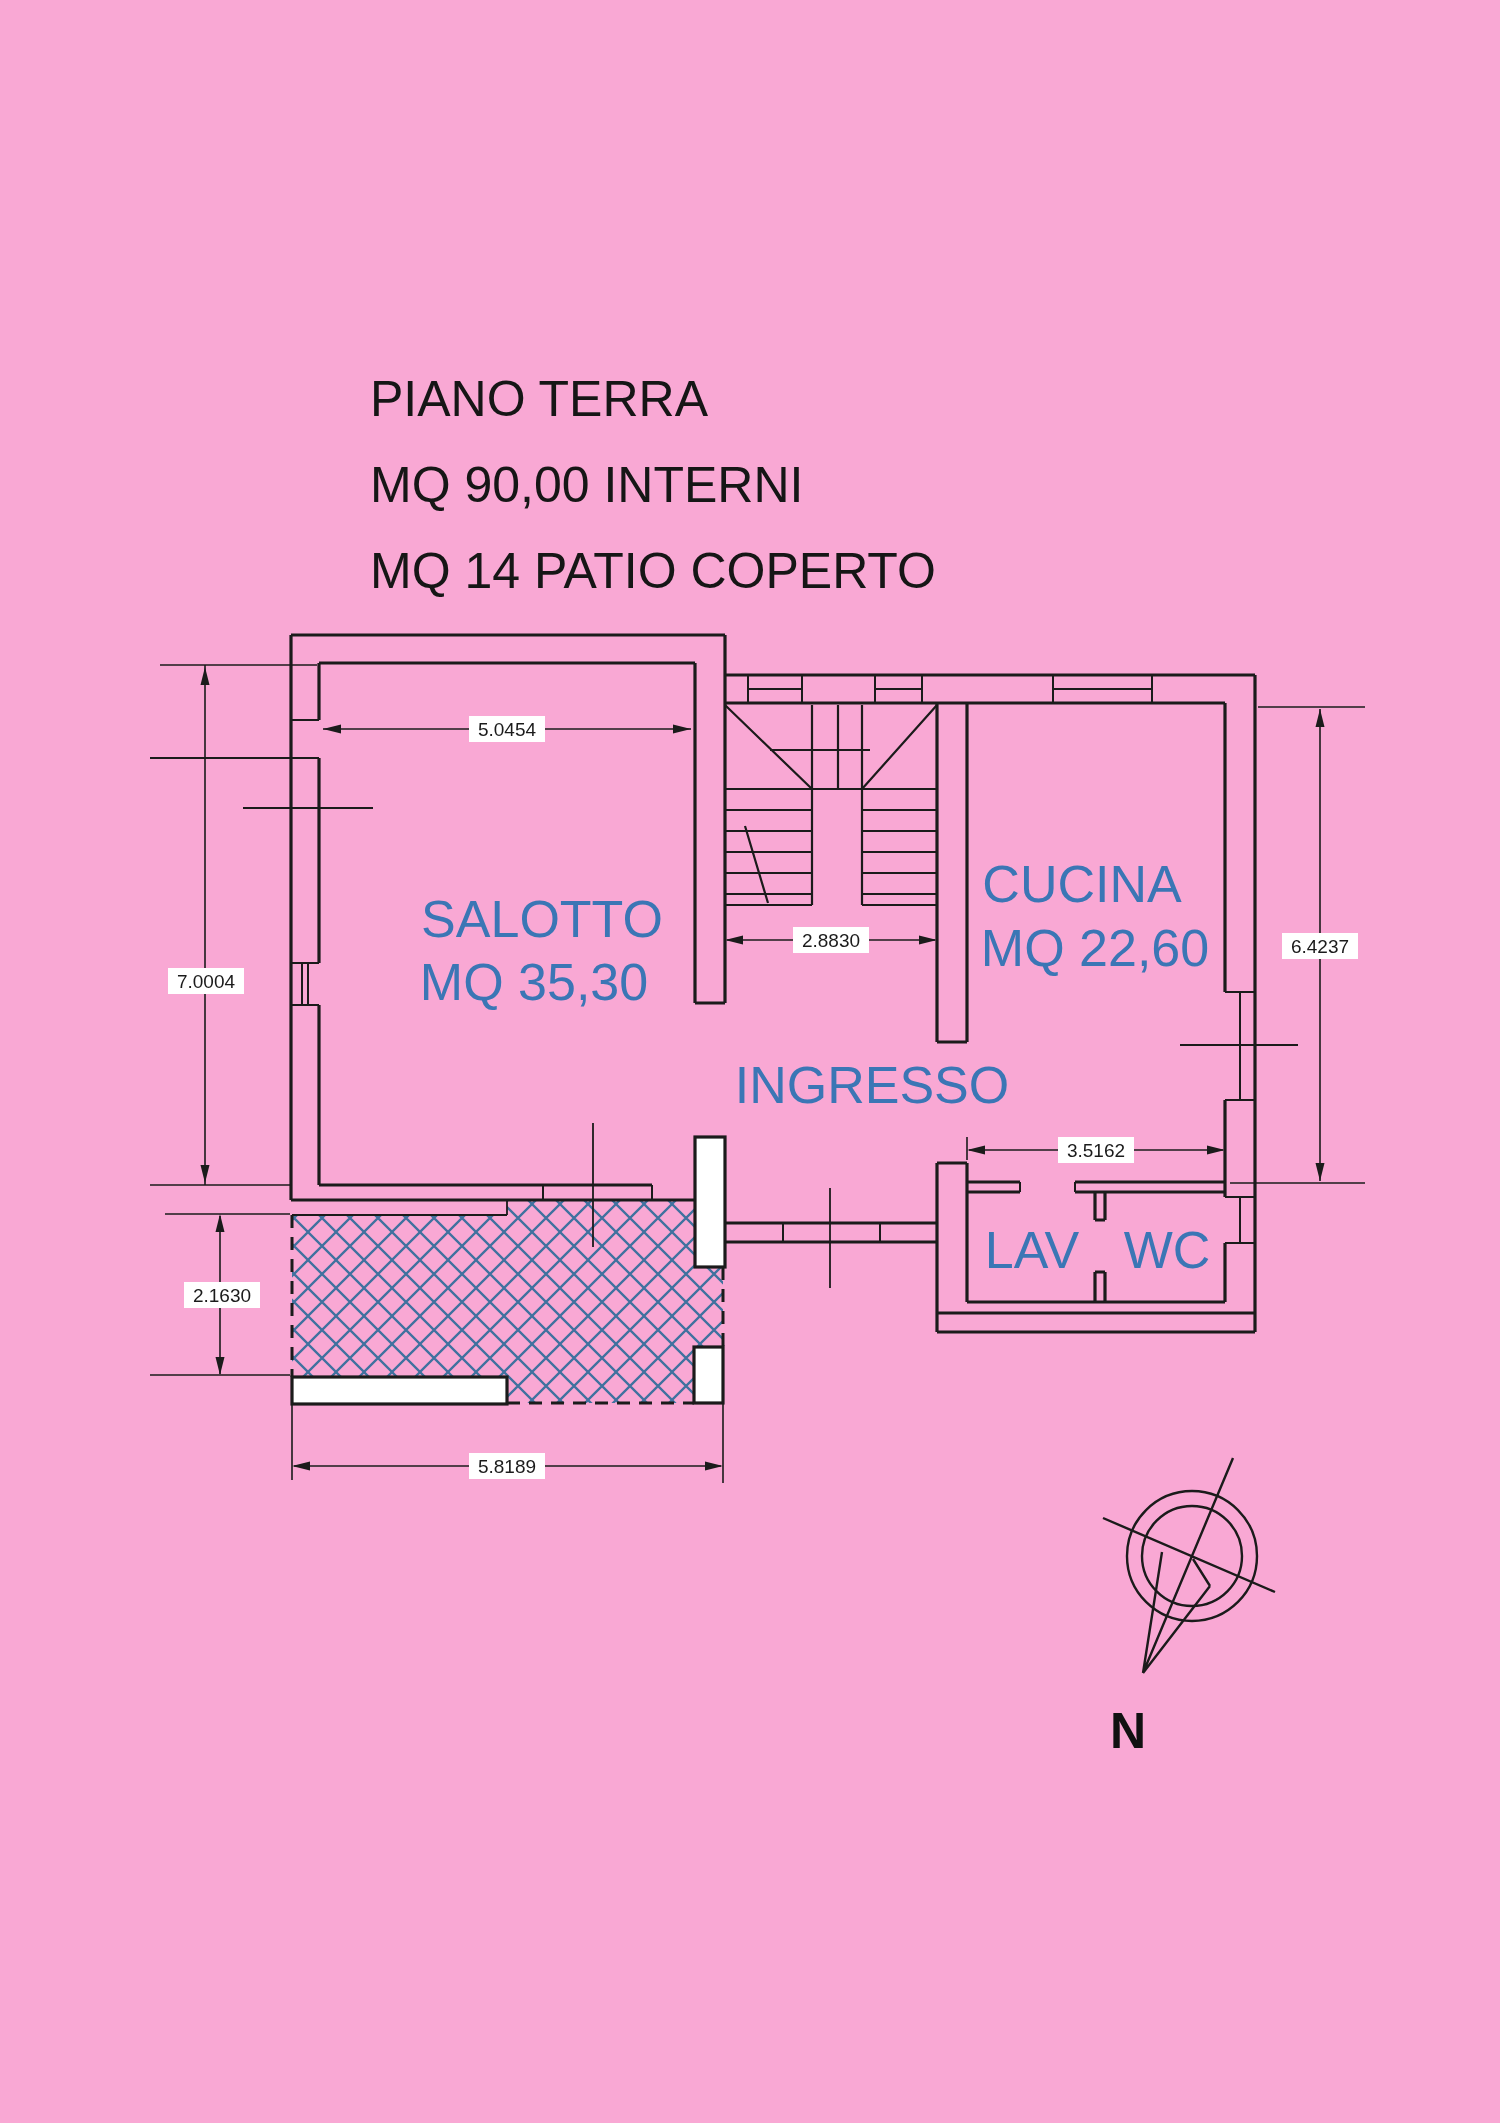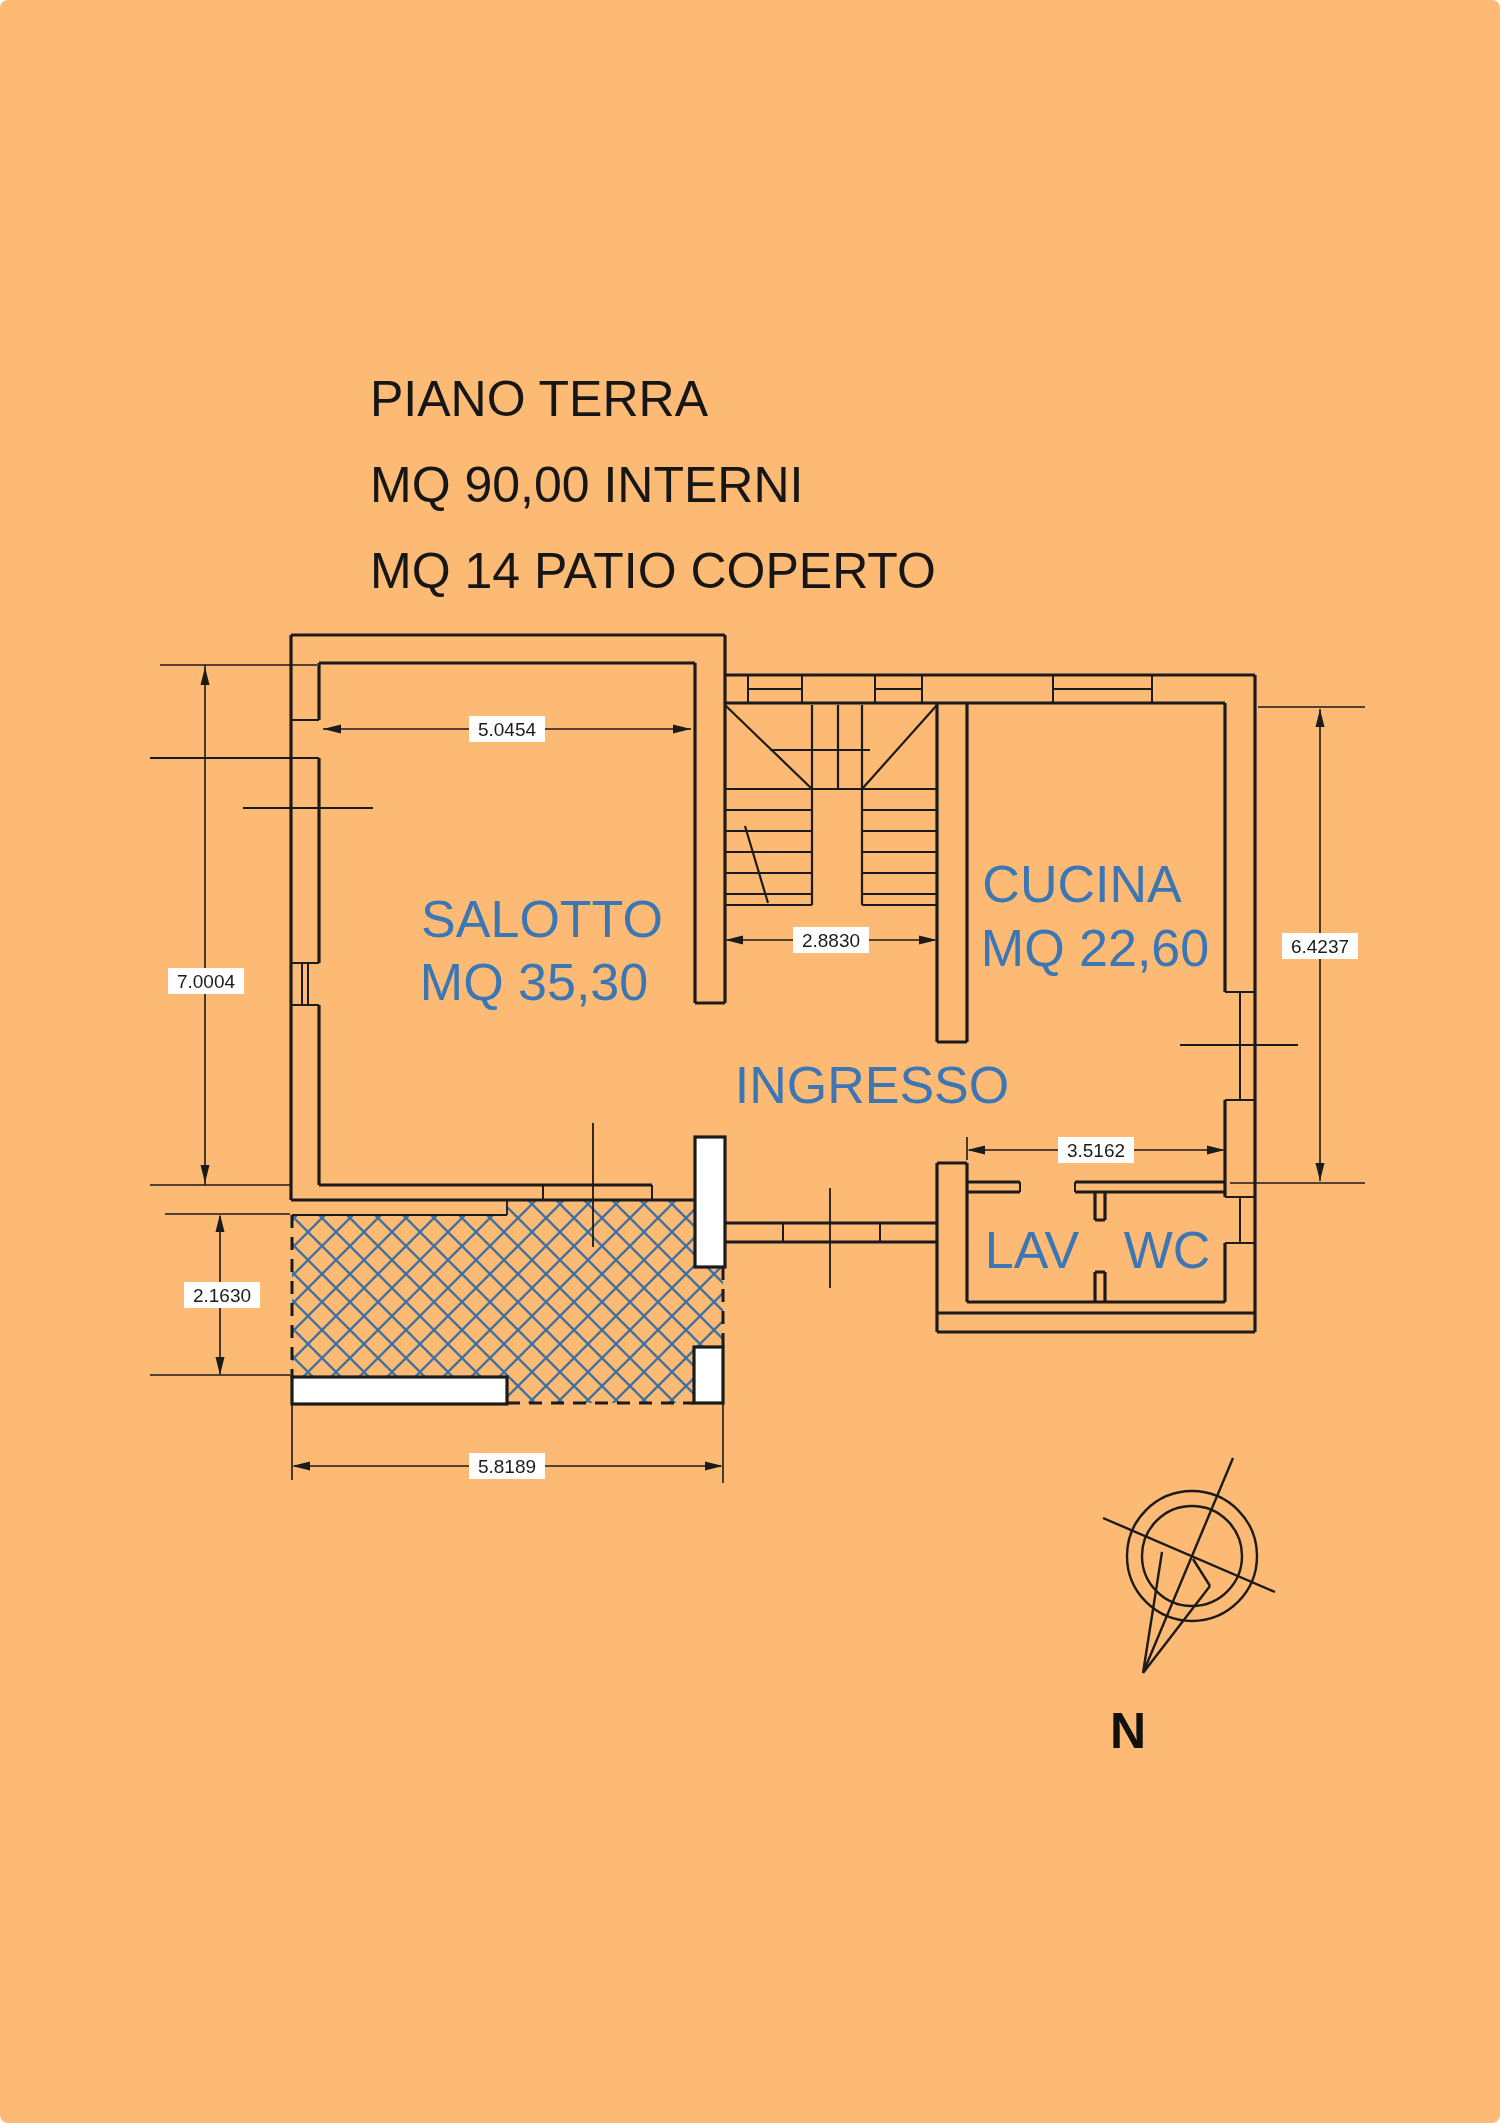--- a/index.html
+++ b/index.html
@@ -5,23 +5,22 @@
   html, body {
     margin: 0;
     padding: 0;
     background: #ffffff;
     font-family: "Liberation Sans", sans-serif;
   }
   #canvas {
     position: relative;
     width: 1500px;
     height: 2123px;
-    background: #fdba74;
+    background: #f9a8d4;
     overflow: hidden;
-    border-radius: 8px;
   }
   #plan-svg { display: block; }
   text { font-family: "Liberation Sans", sans-serif; }
   .title-text   { font-size: 50px; fill: #161616; }
   .room-label   { font-size: 52px; fill: #3b76b5; text-anchor: middle; }
   .dim-text     { font-size: 19px; fill: #1b1b1b; text-anchor: middle; }
   .north-label  { font-size: 50px; fill: #111111; text-anchor: middle; font-weight: bold; }
   .wall         { stroke: #1b1b1b; stroke-width: 3.2; fill: none; }
   .wall-detail  { stroke: #1b1b1b; stroke-width: 2;   fill: none; }
   .stair        { stroke: #1b1b1b; stroke-width: 2.2; fill: none; }

